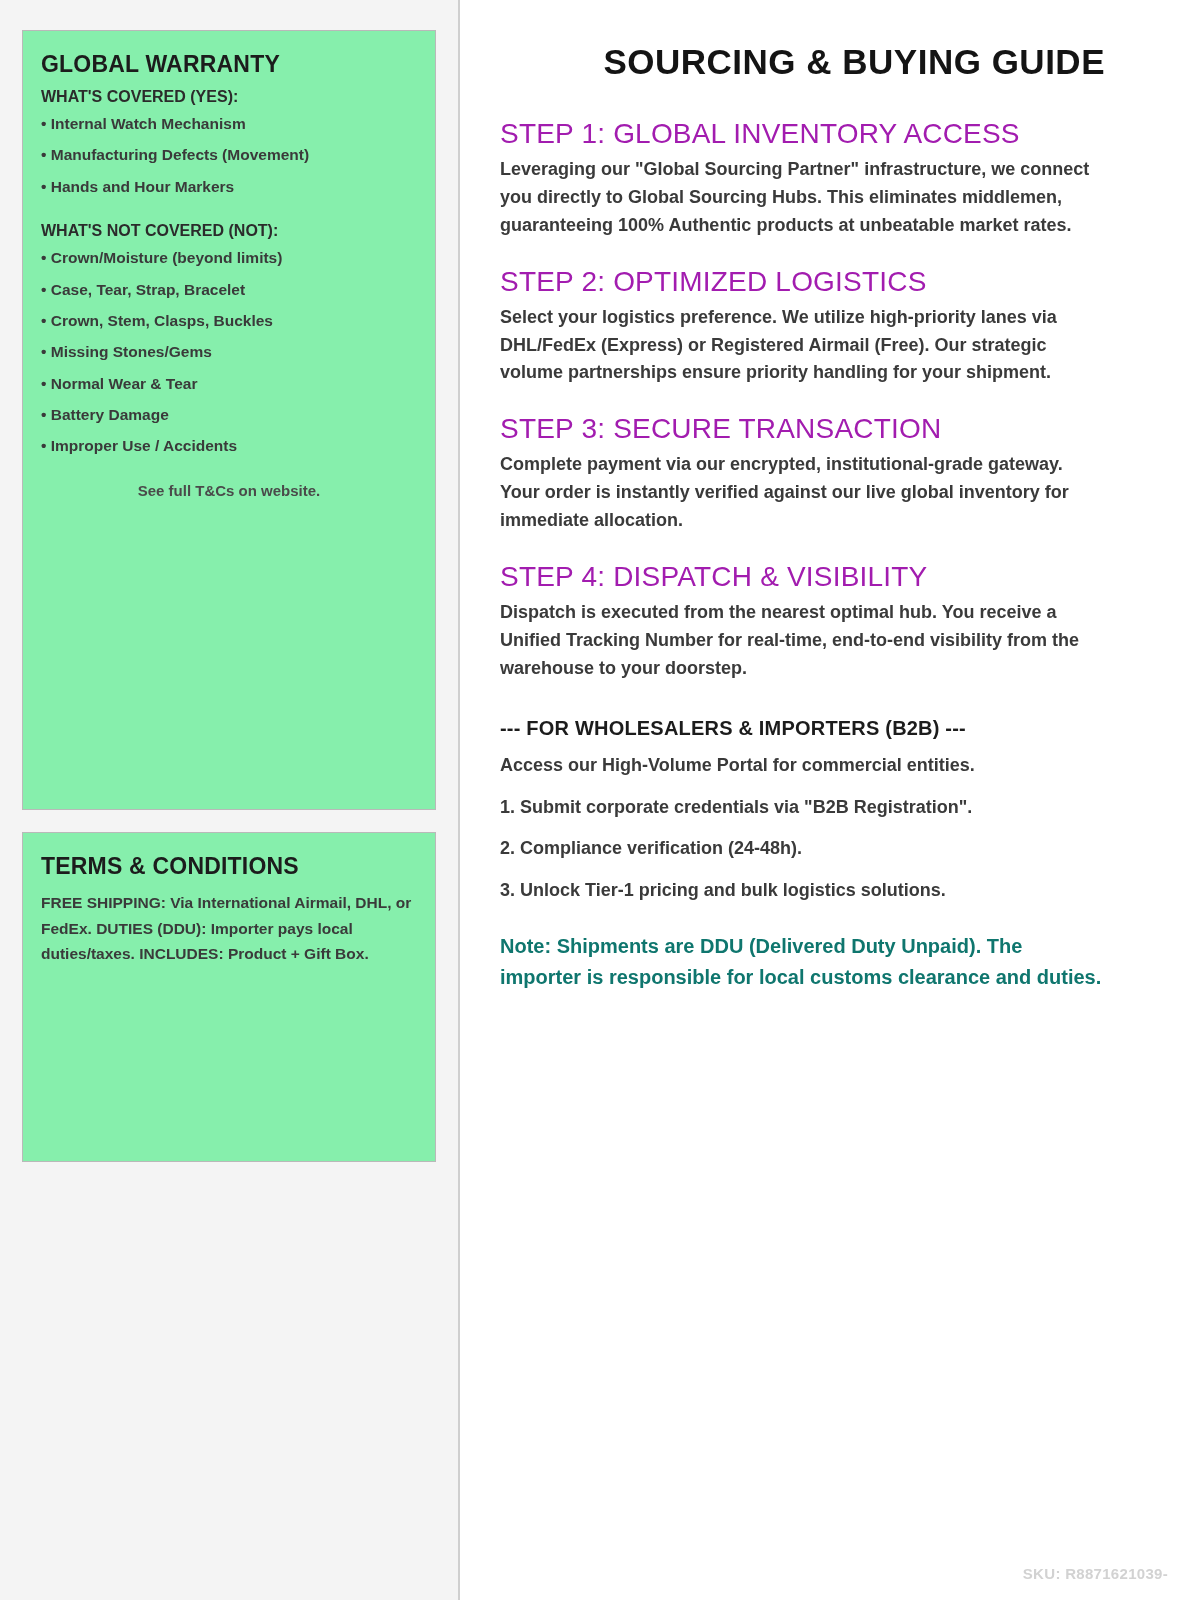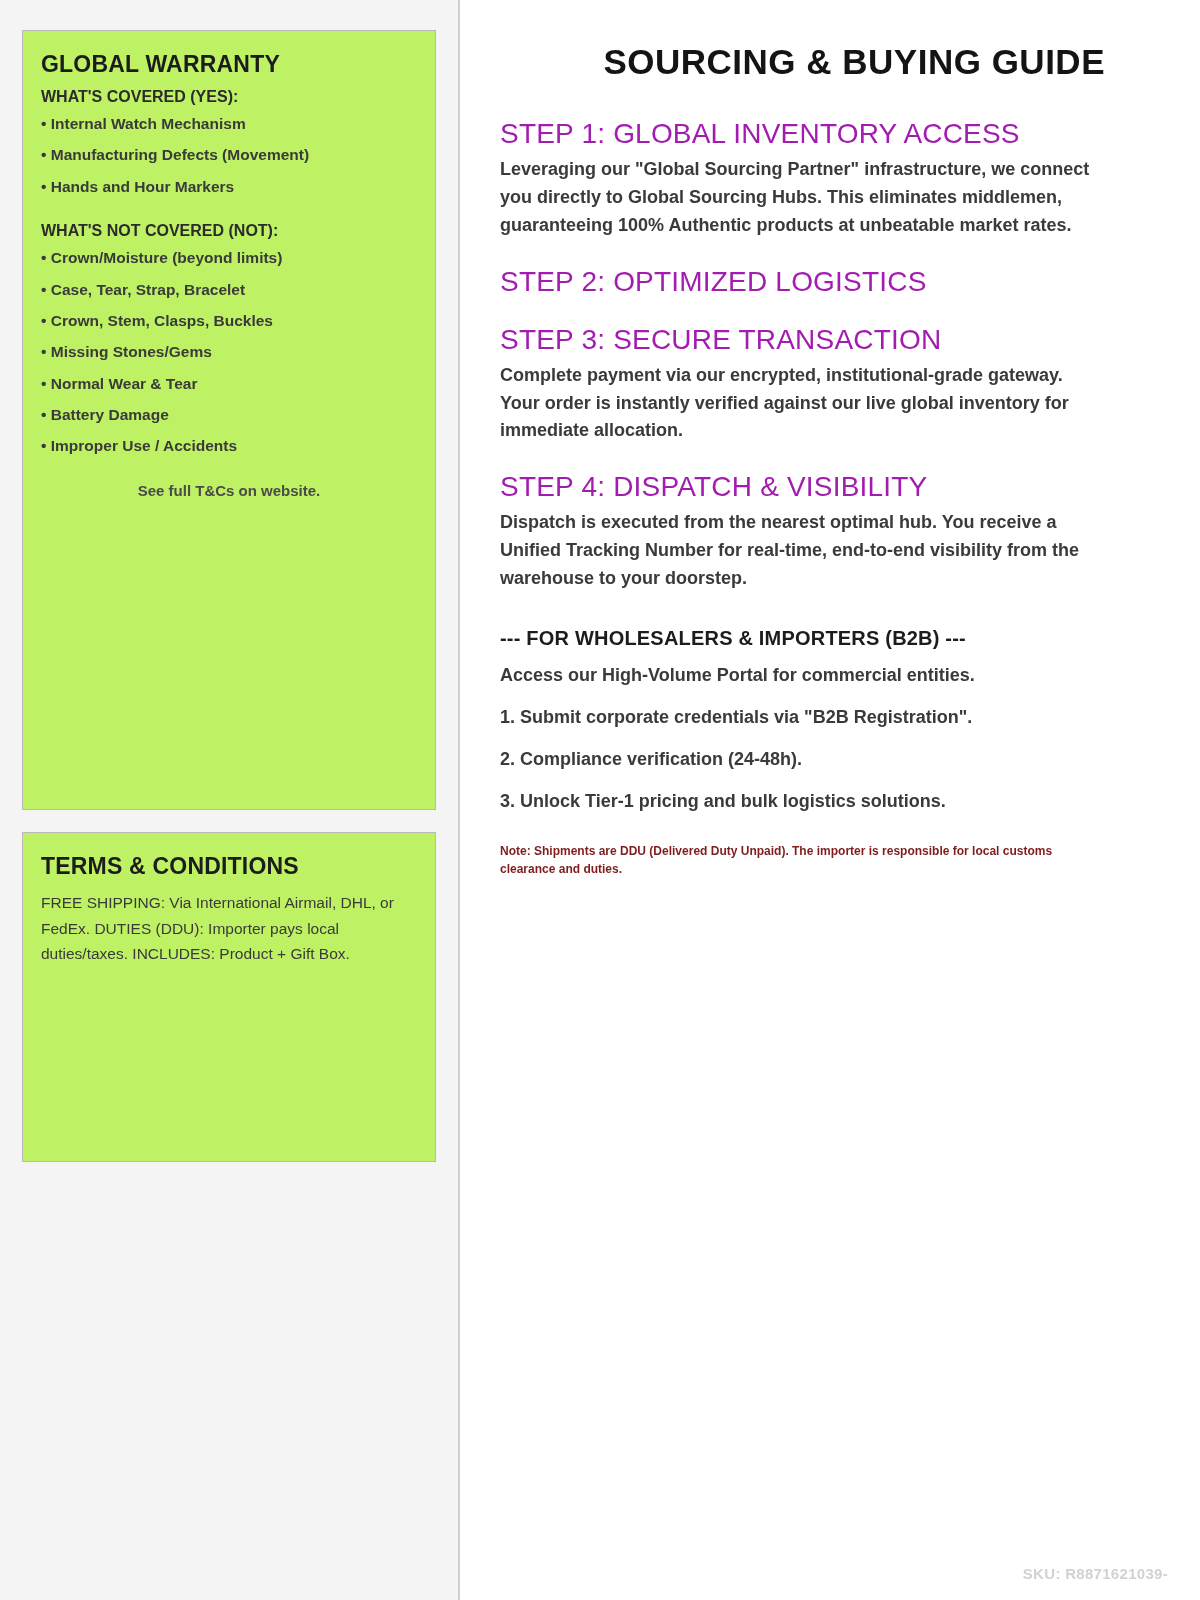--- a/index.html
+++ b/index.html
@@ -26,21 +26,21 @@
     background: #f4f4f4;
     border-right: 2px solid #cfcfcf;
     box-sizing: border-box;
     padding: 30px 22px 20px 22px;
     display: flex;
     flex-direction: column;
     gap: 22px;
   }
   .panel {
     border: 1px solid #b9b9b9;
-    background: #bef264;
+    background: #86efac;
     box-sizing: border-box;
     padding: 20px 18px 18px 18px;
   }
   .panel.warranty { min-height: 780px; }
   .panel.terms { min-height: 330px; }
   .panel.contact { min-height: 230px; }
 
   .panel-title {
     font-size: 23px;
     font-weight: bold;
@@ -64,21 +64,21 @@
   }
   .note-line {
     font-size: 15px;
     font-weight: bold;
     color: #4a4a4a;
     margin-top: 26px;
     text-align: center;
   }
   .terms-body {
     font-size: 15.5px;
-    font-weight: normal;
+    font-weight: bold;
     color: #3a3a3a;
     line-height: 1.65;
     margin: 0;
   }
   .contact-line {
     font-size: 15.5px;
     font-weight: bold;
     color: #3a3a3a;
     margin: 0 0 14px 0;
   }
@@ -122,23 +122,23 @@
     letter-spacing: 0.2px;
   }
   .b2b-line {
     font-size: 18px;
     font-weight: bold;
     color: #3a3a3a;
     line-height: 1.55;
     margin: 0 0 14px 0;
   }
   .b2b-note {
-    font-size: 12px;
-    font-weight: bold;
-    color: #7f1d1d;
+    font-size: 20px;
+    font-weight: bold;
+    color: #0f766e;
     line-height: 1.55;
     margin: 26px 0 0 0;
   }
   .sku {
     position: absolute;
     right: 32px;
     bottom: 18px;
     font-size: 15px;
     font-weight: bold;
     color: #d2d2d2;
@@ -182,20 +182,21 @@
   <div class="right-col">
     <h1 class="guide-title">SOURCING &amp; BUYING GUIDE</h1>
 
     <div class="step">
       <div class="step-title">STEP 1: GLOBAL INVENTORY ACCESS</div>
       <p class="step-body">Leveraging our "Global Sourcing Partner" infrastructure, we connect you directly to Global Sourcing Hubs. This eliminates middlemen, guaranteeing 100% Authentic products at unbeatable market rates.</p>
     </div>
 
     <div class="step">
       <div class="step-title">STEP 2: OPTIMIZED LOGISTICS</div>
+      <p class="step-body">Select your logistics preference. We utilize high-priority lanes via DHL/FedEx (Express) or Registered Airmail (Free). Our strategic volume partnerships ensure priority handling for your shipment.</p>
     </div>
 
     <div class="step">
       <div class="step-title">STEP 3: SECURE TRANSACTION</div>
       <p class="step-body">Complete payment via our encrypted, institutional-grade gateway. Your order is instantly verified against our live global inventory for immediate allocation.</p>
     </div>
 
     <div class="step">
       <div class="step-title">STEP 4: DISPATCH &amp; VISIBILITY</div>
       <p class="step-body">Dispatch is executed from the nearest optimal hub. You receive a Unified Tracking Number for real-time, end-to-end visibility from the warehouse to your doorstep.</p>

